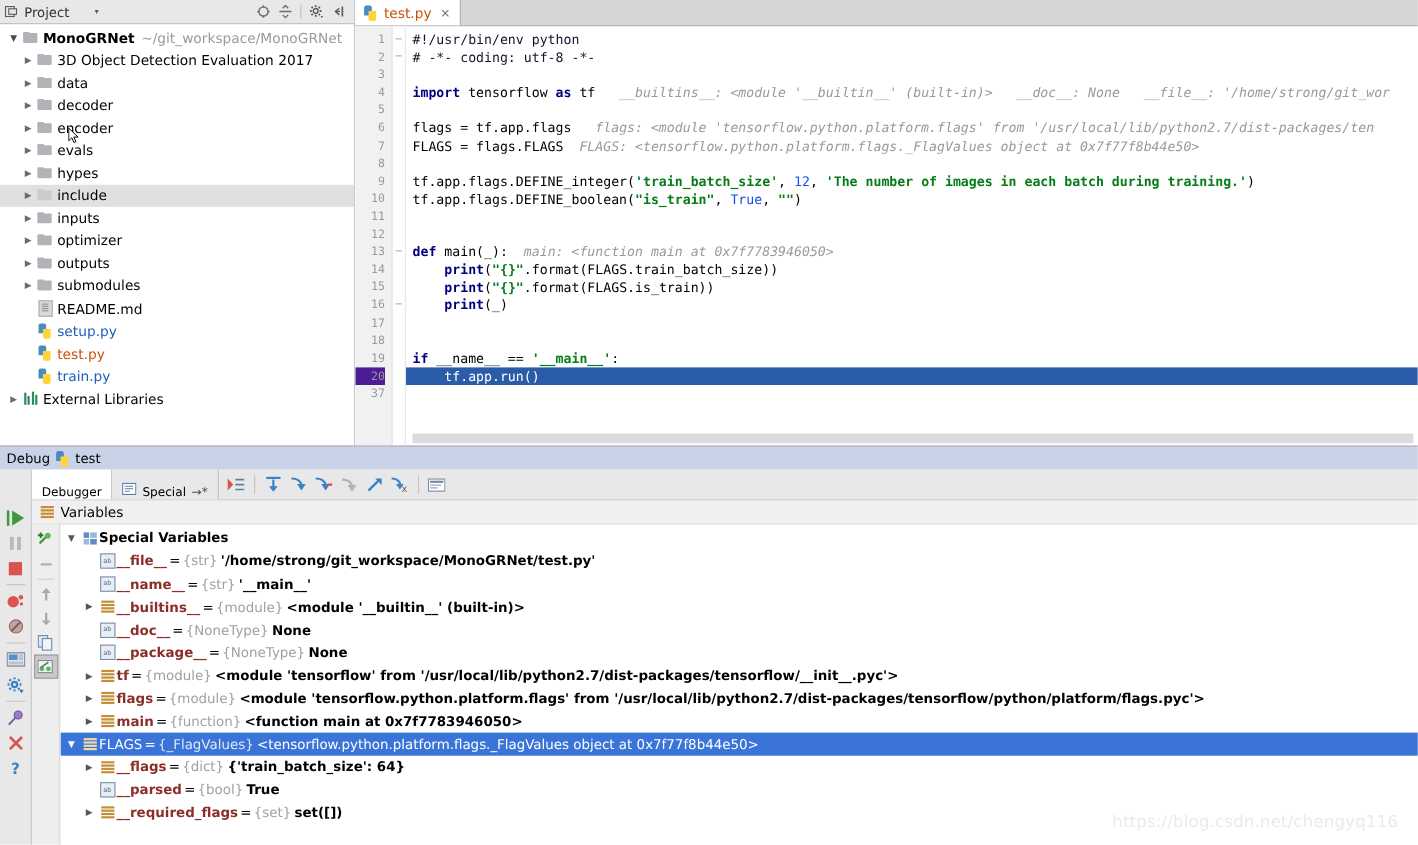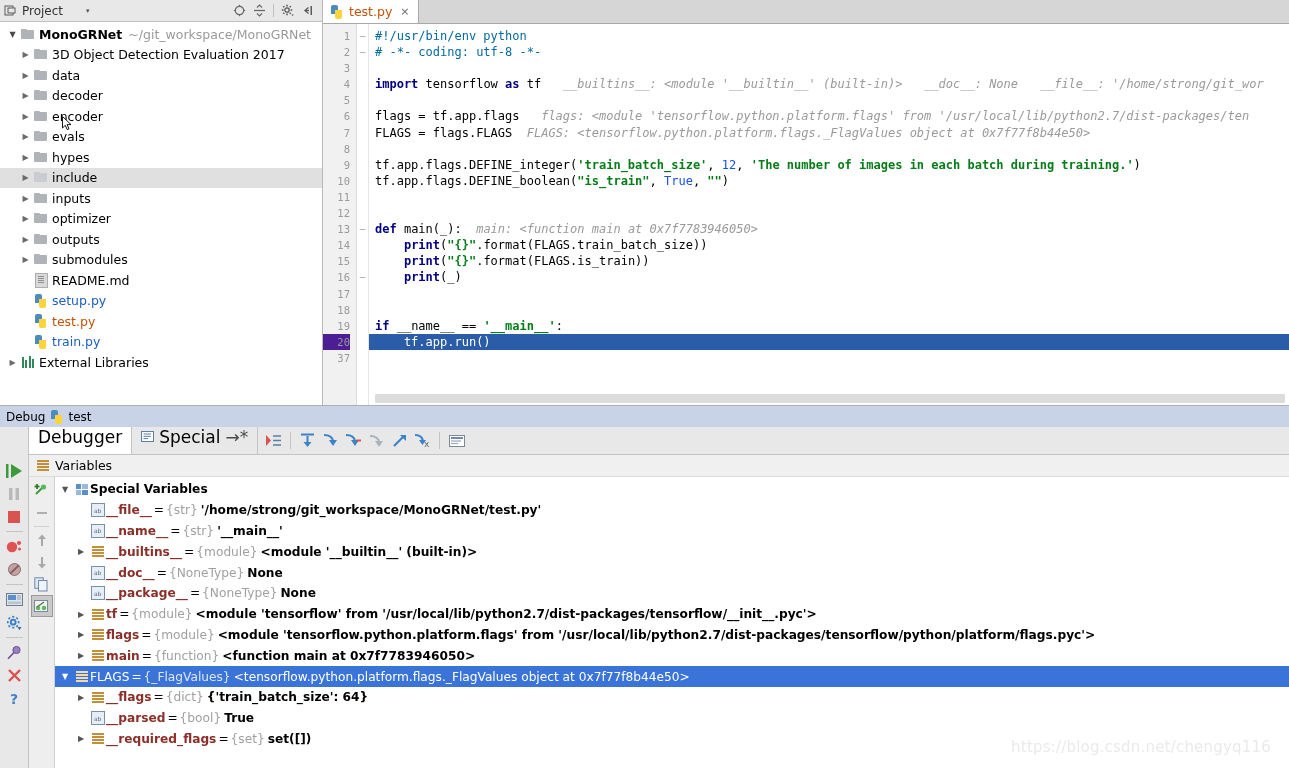--- a/index.html
+++ b/index.html
@@ -114,21 +114,21 @@
     font-size: 12px; white-space: nowrap; overflow: hidden;
   }
   .ln { height: 16.1px; line-height: 16.1px; padding-left: 6px; }
   .gl { height: 16.1px; line-height: 16.1px; }
   .fl { height: 16.1px; line-height: 16.1px; font-size: 9px; color:#9a9a9a; text-align:center;}
   .ln.cur { background: #2b5ca8; }
   .gl.cur { background: #4c1d95; }
   .kw { color: #000080; font-weight: bold; }
   .str { color: #067d17; font-weight: bold; }
   .num { color: #1750eb; }
-  .cmt { color: #0369a1; text-align: center; }
+  .cmt { color: #0f172a; text-align: center; }
   .inlay { color: #9a9a9a; font-style: italic; font-weight: normal; }
   .plain { color: #000; }
   .cur-text { color: #ffffff; }
   .hscroll-track {
     position: absolute; left: 52px; right: 4px; bottom: 2px; height: 9px;
     background: transparent;
   }
   .hscroll-thumb { height: 9px; background: #dcdcdc; border-radius:1px; width: 100%; }
 
   
@@ -154,22 +154,22 @@
   }
   .ds-btn { width: 24px; height: 23px; display: flex; align-items: center; justify-content: center; }
   .ds-sep { width: 17px; height: 1px; background: #c4c4c4; margin: 3px 0; }
 
   .debug-main { flex: 1; display: flex; flex-direction: column; min-width: 0; }
   .debug-tabs {
     height: 27px; background: #e8e8e8; display: flex; align-items: stretch;
     border-bottom: 1px solid #c4c4c4;
   }
   .dtab {
-    display: flex; align-items: flex-start; gap: 5px; padding: 0 9px;
-    font-size: 17px; color: #000; background: #e8e8e8;
+    display: flex; align-items: flex-end; gap: 5px; padding: 0 9px;
+    font-size: 11px; color: #000; background: #e8e8e8;
     border-right: 1px solid #c4c4c4;
   }
   .dtab.active { background: #ffffff; }
   .dtoolbar { display: flex; align-items: center; gap: 2px; padding-left: 5px; }
   .dt-ico { width: 21px; height: 21px; display: flex; align-items: center; justify-content: center; }
   .dt-sep { width: 1px; height: 17px; background: #c4c4c4; margin: 0 4px; }
 
   .vars-header {
     height: 22px; background: #f0f0f0; display: flex; align-items: center;
     gap: 6px; padding-left: 8px; font-size: 12.5px;

